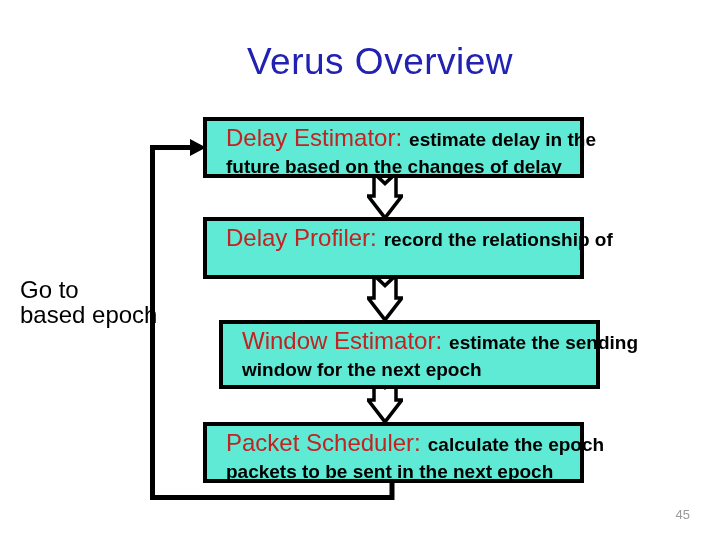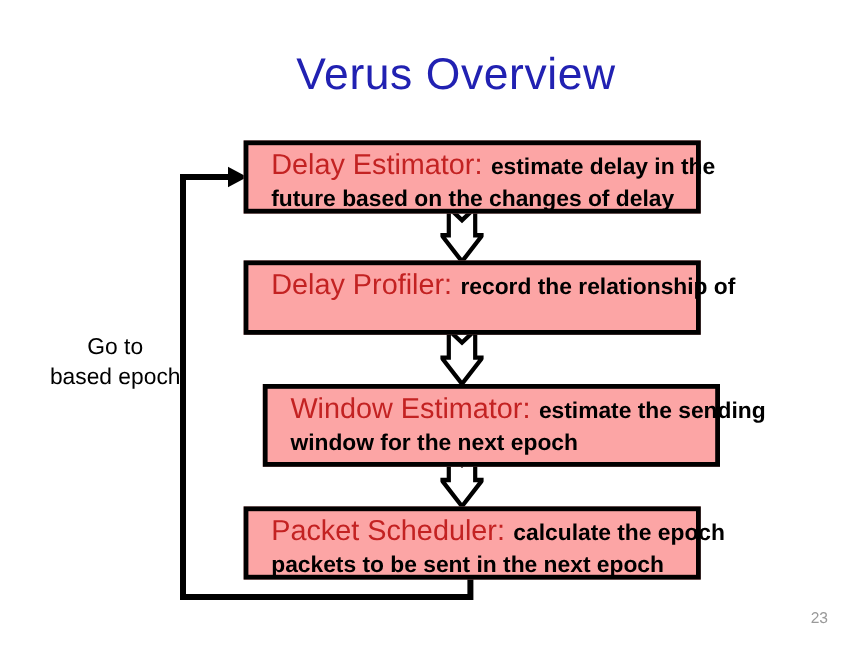--- a/index.html
+++ b/index.html
@@ -12,40 +12,40 @@
     position:absolute;top:42px;left:0;width:720px;
     text-align:center;
     font-size:37px;line-height:40px;
     color:#2121B2;
     letter-spacing:0.5px;
     padding-left:20px;
   }
   .flow-box{
     position:absolute;left:203px;width:381px;
     box-sizing:border-box;
-    border:4px solid #000;background:#fca5a5;
+    border:4px solid #000;background:#5eead4;
     padding:3px 0 0 19px;
     z-index:1;
   }
   .box1{top:117px;height:61px;}
   .box2{top:217px;height:62px;}
   .box3{top:320px;height:69px;margin-left:16px;}
   .box4{top:422px;height:61px;}
   .line1{white-space:nowrap;line-height:28px;overflow:visible;}
   .hd{color:#C32222;font-size:24px;margin-right:7px;}
   .ds{color:#000;font-size:19px;font-weight:bold;}
   .line2{white-space:nowrap;line-height:24px;font-size:19px;font-weight:bold;color:#000;}
   .chev{position:absolute;left:367px;z-index:0;}
   .chev1{top:172px;}
   .chev2{top:274px;}
   .chev3{top:376px;}
   .loop-svg{position:absolute;top:0;left:0;z-index:0;}
   .loop-label{
     position:absolute;top:277px;left:20px;width:152px;
-    text-align:center;font-size:19px;line-height:25px;color:#000;
+    font-size:24px;line-height:25px;color:#000;
   }
   .page-num{
     position:absolute;top:507px;left:640px;width:50px;
     text-align:right;font-size:13px;color:#9a9a9a;
   }
 </style>
 </head>
 <body>
 
 <div class="title">Verus Overview</div>
@@ -82,13 +82,13 @@
 <div class="flow-box box4">
   <div class="line1"><span class="hd">Packet Scheduler:</span><span class="ds">calculate the epoch</span></div>
   <div class="line2">packets to be sent in the next epoch</div>
 </div>
 
 <div class="loop-label">
   <div>Go to</div>
   <div>based epoch</div>
 </div>
 
-<div class="page-num">23</div>
+<div class="page-num">45</div>
 
 </body></html>

